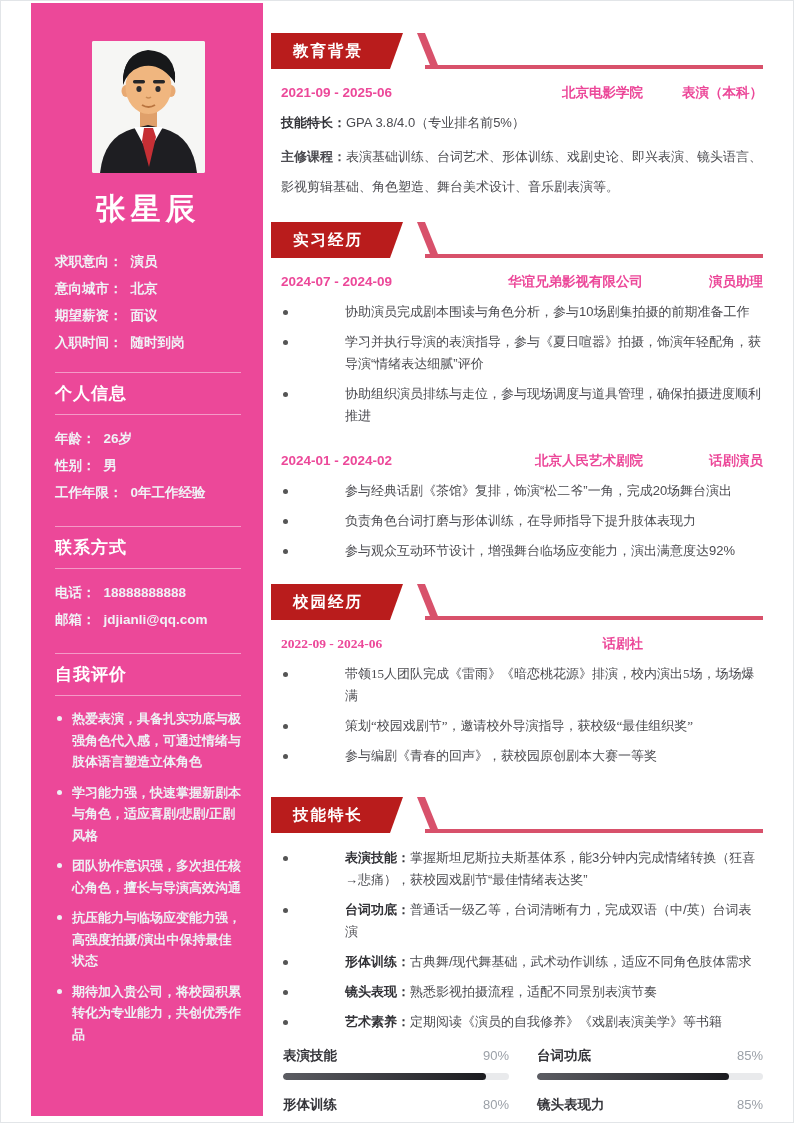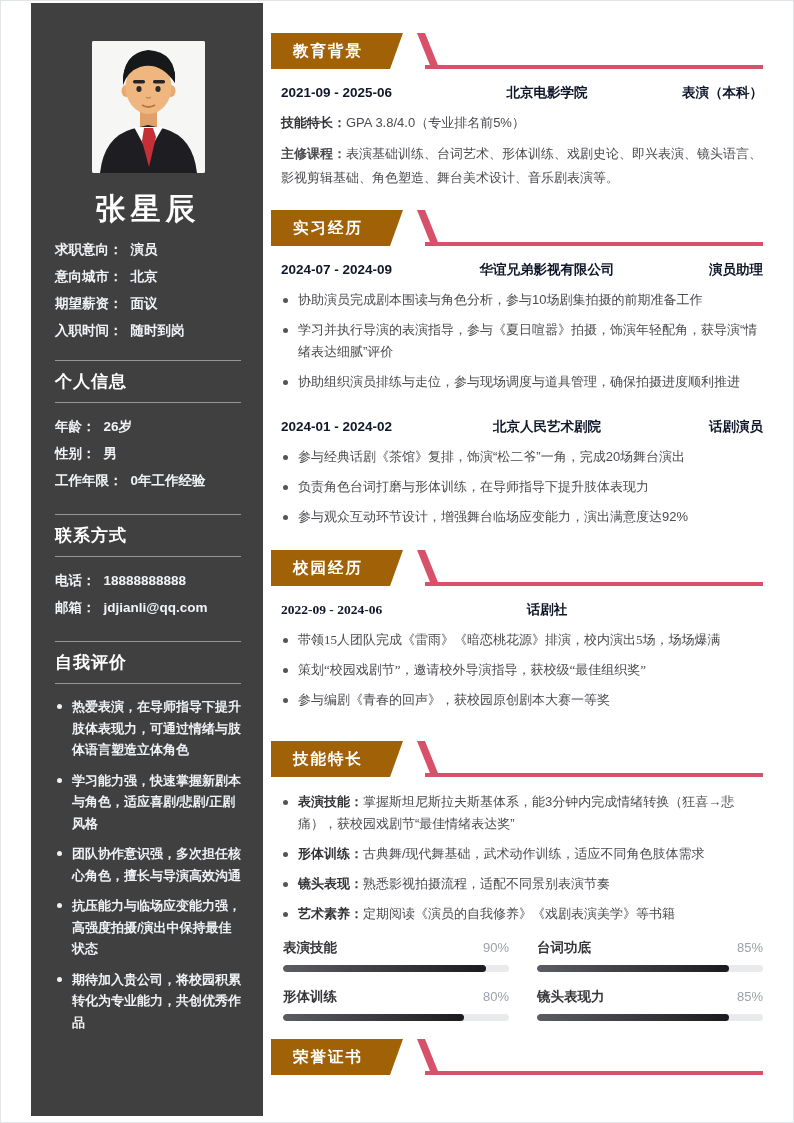--- a/index.html
+++ b/index.html
@@ -5,26 +5,26 @@
   * { margin:0; padding:0; box-sizing:border-box; }
   html,body { background:#f2f3f5; }
   body { font-family:"Liberation Sans","DejaVu Sans",sans-serif; }
   .page {
     position:relative; width:794px; height:1123px; margin:0 auto;
     background:#ffffff; border:1px solid #e2e5e8; overflow:hidden;
   }
   
   .sidebar {
     position:absolute; left:30px; top:2px; width:232px; height:1113px;
-    background:#404040; color:#f4f6f9; padding:38px 22px 20px 24px;
+    background:#ec4899; color:#f4f6f9; padding:38px 22px 20px 24px;
   }
   .photo-wrap { width:113px; height:132px; margin:0 auto; background:#f6f6f4; overflow:hidden; border-radius:2px; }
   .photo-wrap svg { display:block; width:100%; height:100%; }
   .side-name { margin-top:16px; text-align:center; font-size:30px; font-weight:700; letter-spacing:5px; color:#ffffff; }
-  .intent { margin-top:6px; }
+  .intent { margin-top:18px; }
   .kv-row { display:flex; font-size:13.5px; font-weight:700; line-height:27px; color:#f0f3f7; }
   .kv-row .k { white-space:nowrap; }
   .kv-row .v { margin-left:8px; }
   .side-sec-title {
     margin-top:16px; padding:9px 0; font-size:17px; font-weight:700; color:#ffffff;
     border-top:1px solid rgba(255,255,255,.45); border-bottom:1px solid rgba(255,255,255,.45);
     letter-spacing:1px;
   }
   .side-rows { padding:10px 0 4px 0; }
   .side-bullets { padding-top:12px; }
@@ -32,38 +32,38 @@
   .side-bullet .dot, .m-bullet .dot {
     flex:0 0 auto; width:5px; height:5px; border-radius:50%; background:currentColor;
     margin:8px 10px 0 2px;
   }
   
   .main { position:absolute; left:270px; right:30px; top:0; }
   .sec { }
   .sec-banner { position:relative; height:36px; }
   .banner-label {
     position:absolute; left:0; top:0; height:36px; width:132px;
-    background:#a16207; color:#ffffff; font-size:15.5px; font-weight:700; letter-spacing:2px;
+    background:#b91c1c; color:#ffffff; font-size:15.5px; font-weight:700; letter-spacing:2px;
     display:flex; align-items:center; padding-left:22px;
     clip-path:polygon(0 0,100% 0,calc(100% - 13px) 100%,0 100%);
   }
   .banner-stripe {
     position:absolute; left:146px; top:0; width:8px; height:36px;
     background:#D8516B; transform:skewX(22deg); transform-origin:top left;
   }
   .banner-underline { position:absolute; left:154px; right:0; bottom:0; height:4px; background:#D8516B; }
   .sec-body { padding:14px 0 0 10px; }
-  .entry-head { display:flex; align-items:baseline; font-size:13.5px; font-weight:700; color:#0f172a; line-height:20px; margin-bottom:9px; }
+  .entry-head { display:flex; align-items:baseline; font-size:13.5px; font-weight:700; color:#ec4899; line-height:20px; margin-bottom:9px; }
   .entry-head .d { flex:0 0 170px; }
-  .entry-head .o { flex:1; text-align:center; }
+  .entry-head .o { flex:1; text-align:right; }
   .entry-head .r { flex:0 0 120px; text-align:right; }
   .kv-line { font-size:13px; color:#4b4b50; line-height:22px; margin-bottom:8px; }
   .kv-line b { color:#333338; }
-  .para { font-size:13px; color:#4b4b50; line-height:24px; }
-  .m-bullet { display:flex; font-size:13px; color:#4b4b50; line-height:22px; margin-bottom:8px; }
+  .para { font-size:13px; color:#4b4b50; line-height:30px; }
+  .m-bullet { display:flex; font-size:13px; color:#4b4b50; line-height:22px; margin-bottom:8px;gap:47px; }
   .m-bullet .dot { background:#555; margin-top:8.5px; }
   .m-bullet b { color:#333338; }
   .entry + .entry { margin-top:24px; }
   
   .bars { display:grid; grid-template-columns:1fr 1fr; column-gap:28px; row-gap:16px; padding:6px 0 0 2px; margin-top:4px; }
   .bar-item { }
   .bar-top { display:flex; justify-content:space-between; align-items:baseline; margin-bottom:8px; }
   .bar-name { font-size:13.5px; font-weight:700; color:#35353a; }
   .bar-pct { font-size:13px; color:#9CA1A8; }
   .bar-track { height:7px; background:#E9EAEC; border-radius:4px; overflow:hidden; }
@@ -148,21 +148,21 @@
       <div class="kv-row">
         <span class="k">邮箱：</span>
         <span class="v">jdjianli@qq.com</span>
       </div>
     </div>
 
     <h2 class="side-sec-title">自我评价</h2>
     <div class="side-bullets">
       <div class="side-bullet">
         <span class="dot"></span>
-        <span>热爱表演，在导师指导下提升肢体表现力，可通过情绪与肢体语言塑造立体角色</span>
+        <span>热爱表演，具备扎实功底与极强角色代入感，可通过情绪与肢体语言塑造立体角色</span>
       </div>
       <div class="side-bullet">
         <span class="dot"></span>
         <span>学习能力强，快速掌握新剧本与角色，适应喜剧/悲剧/正剧风格</span>
       </div>
       <div class="side-bullet">
         <span class="dot"></span>
         <span>团队协作意识强，多次担任核心角色，擅长与导演高效沟通</span>
       </div>
       <div class="side-bullet">
@@ -276,20 +276,24 @@
         <div class="banner-stripe"></div>
         <div class="banner-underline"></div>
       </div>
       <div class="sec-body">
         <div class="m-bullet">
             <span class="dot"></span>
             <span><b>表演技能：</b><span>掌握斯坦尼斯拉夫斯基体系，能3分钟内完成情绪转换（狂喜→悲痛），获校园戏剧节“最佳情绪表达奖”</span></span>
           </div>
         <div class="m-bullet">
             <span class="dot"></span>
+            <span><b>台词功底：</b><span>普通话一级乙等，台词清晰有力，完成双语（中/英）台词表演</span></span>
+          </div>
+        <div class="m-bullet">
+            <span class="dot"></span>
             <span><b>形体训练：</b><span>古典舞/现代舞基础，武术动作训练，适应不同角色肢体需求</span></span>
           </div>
         <div class="m-bullet">
             <span class="dot"></span>
             <span><b>镜头表现：</b><span>熟悉影视拍摄流程，适配不同景别表演节奏</span></span>
           </div>
         <div class="m-bullet">
             <span class="dot"></span>
             <span><b>艺术素养：</b><span>定期阅读《演员的自我修养》《戏剧表演美学》等书籍</span></span>
           </div>

